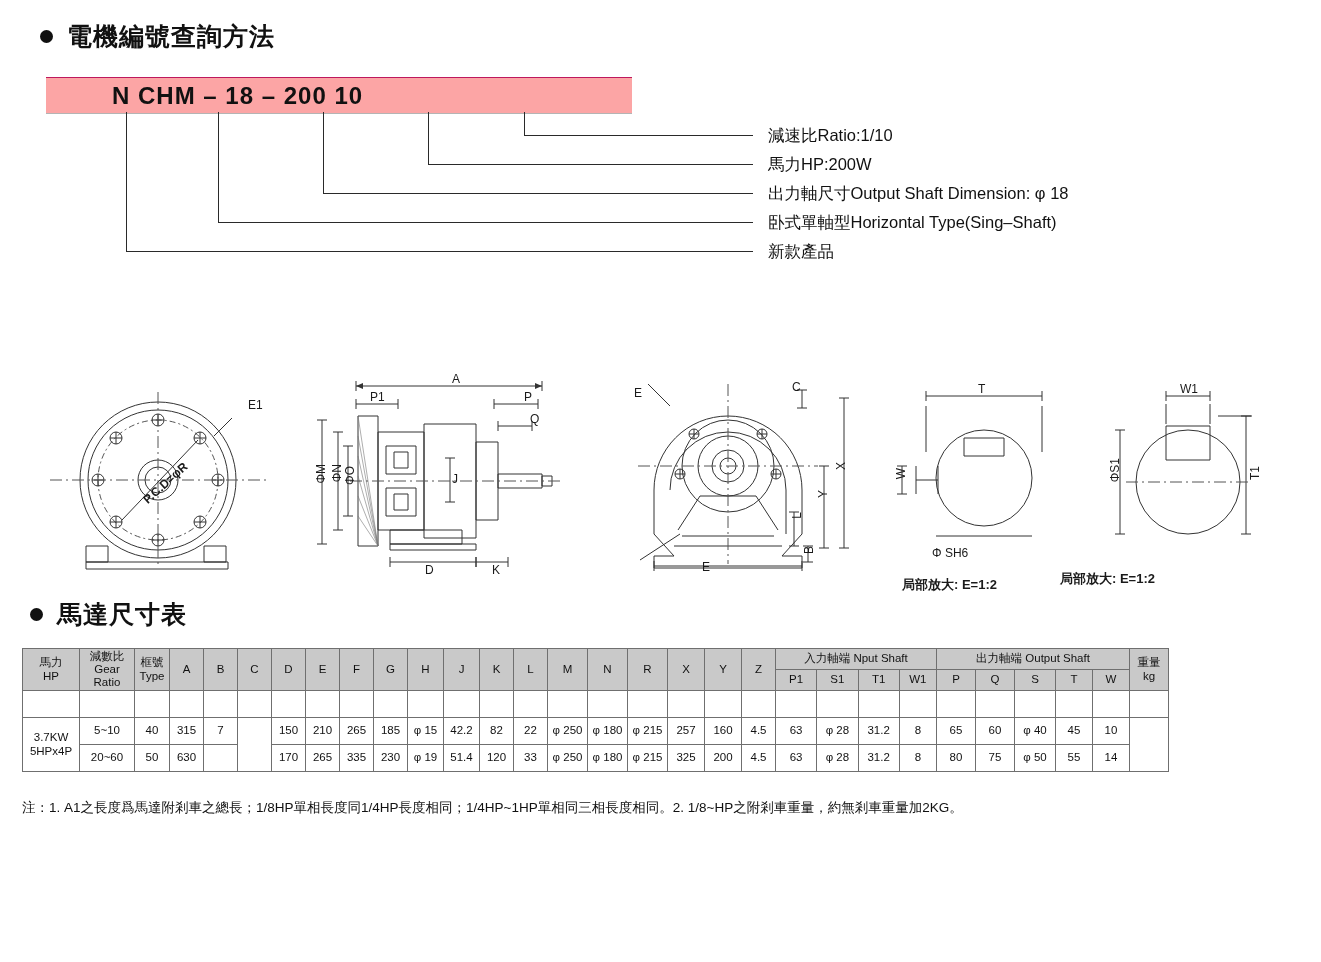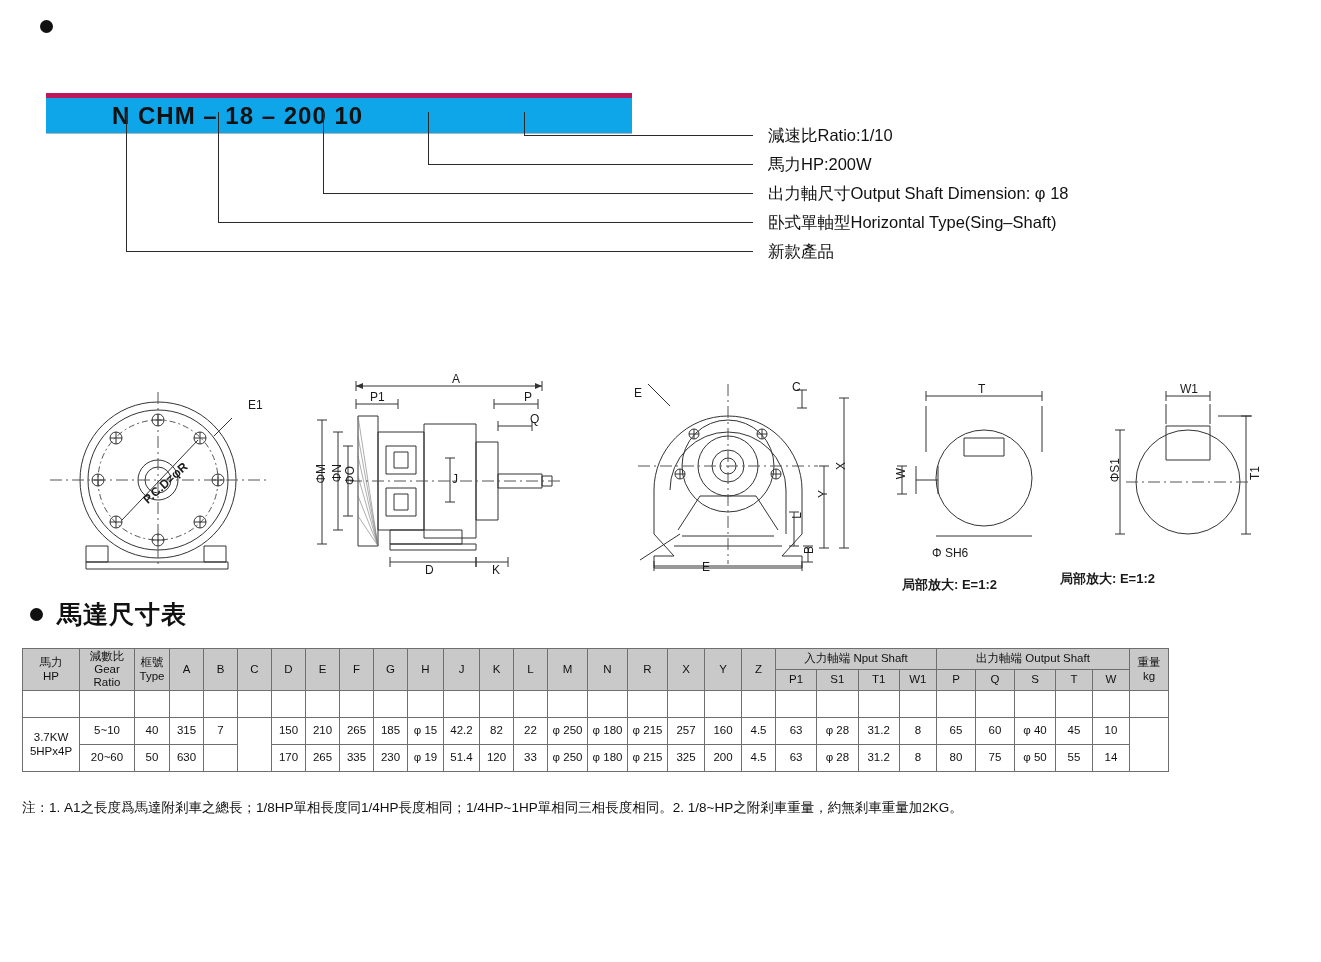--- a/index.html
+++ b/index.html
@@ -17,24 +17,23 @@
     display:flex;align-items:center;
     font-size:25px;font-weight:bold;letter-spacing:1px;
   }
   .bullet{
     width:13px;height:13px;border-radius:50%;
     background:#111;margin-right:14px;flex:0 0 auto;
   }
   
   .code-bar{
     position:absolute;
-    background:#0ea5e9;
-    border-top:5px solid #be185d;
+    background:#fca5a5;
+    border-top:1px solid #be185d;
     border-bottom:1px solid #b4b4b4;
-    margin-top:16px;
   }
   .code-bar .code-text{
     position:absolute;top:50%;transform:translateY(-50%);
     font-size:24px;font-weight:bold;letter-spacing:1px;
     white-space:nowrap;
   }
   
   .vline{position:absolute;width:1px;background:#2a2a2a;}
   .hline{position:absolute;height:1px;background:#2a2a2a;}
   .legend{
@@ -82,20 +81,21 @@
     font-size:13.5px;line-height:1.55;color:#111;
   }
   .notes .ln{display:block;white-space:nowrap;}
   .notes .ln2{padding-left:26px;}
 </style>
 </head>
 <body>
 
 <div class="section-head" style="left:40px;top:20px;">
   <span class="bullet"></span>
+  <span>電機編號查詢方法</span>
 </div>
 
 <div class="code-bar" style="left:46px;top:77px;width:586px;height:35px;">
   <span class="code-text" style="left:66px;">N   CHM  –  18  –  200   10</span>
 </div>
 
 <div class="vline" style="left:126px;top:112px;height:140px;"></div>
 <div class="hline" style="left:126px;top:251px;width:627px;"></div>
 
 <div class="vline" style="left:218px;top:112px;height:111px;"></div>

